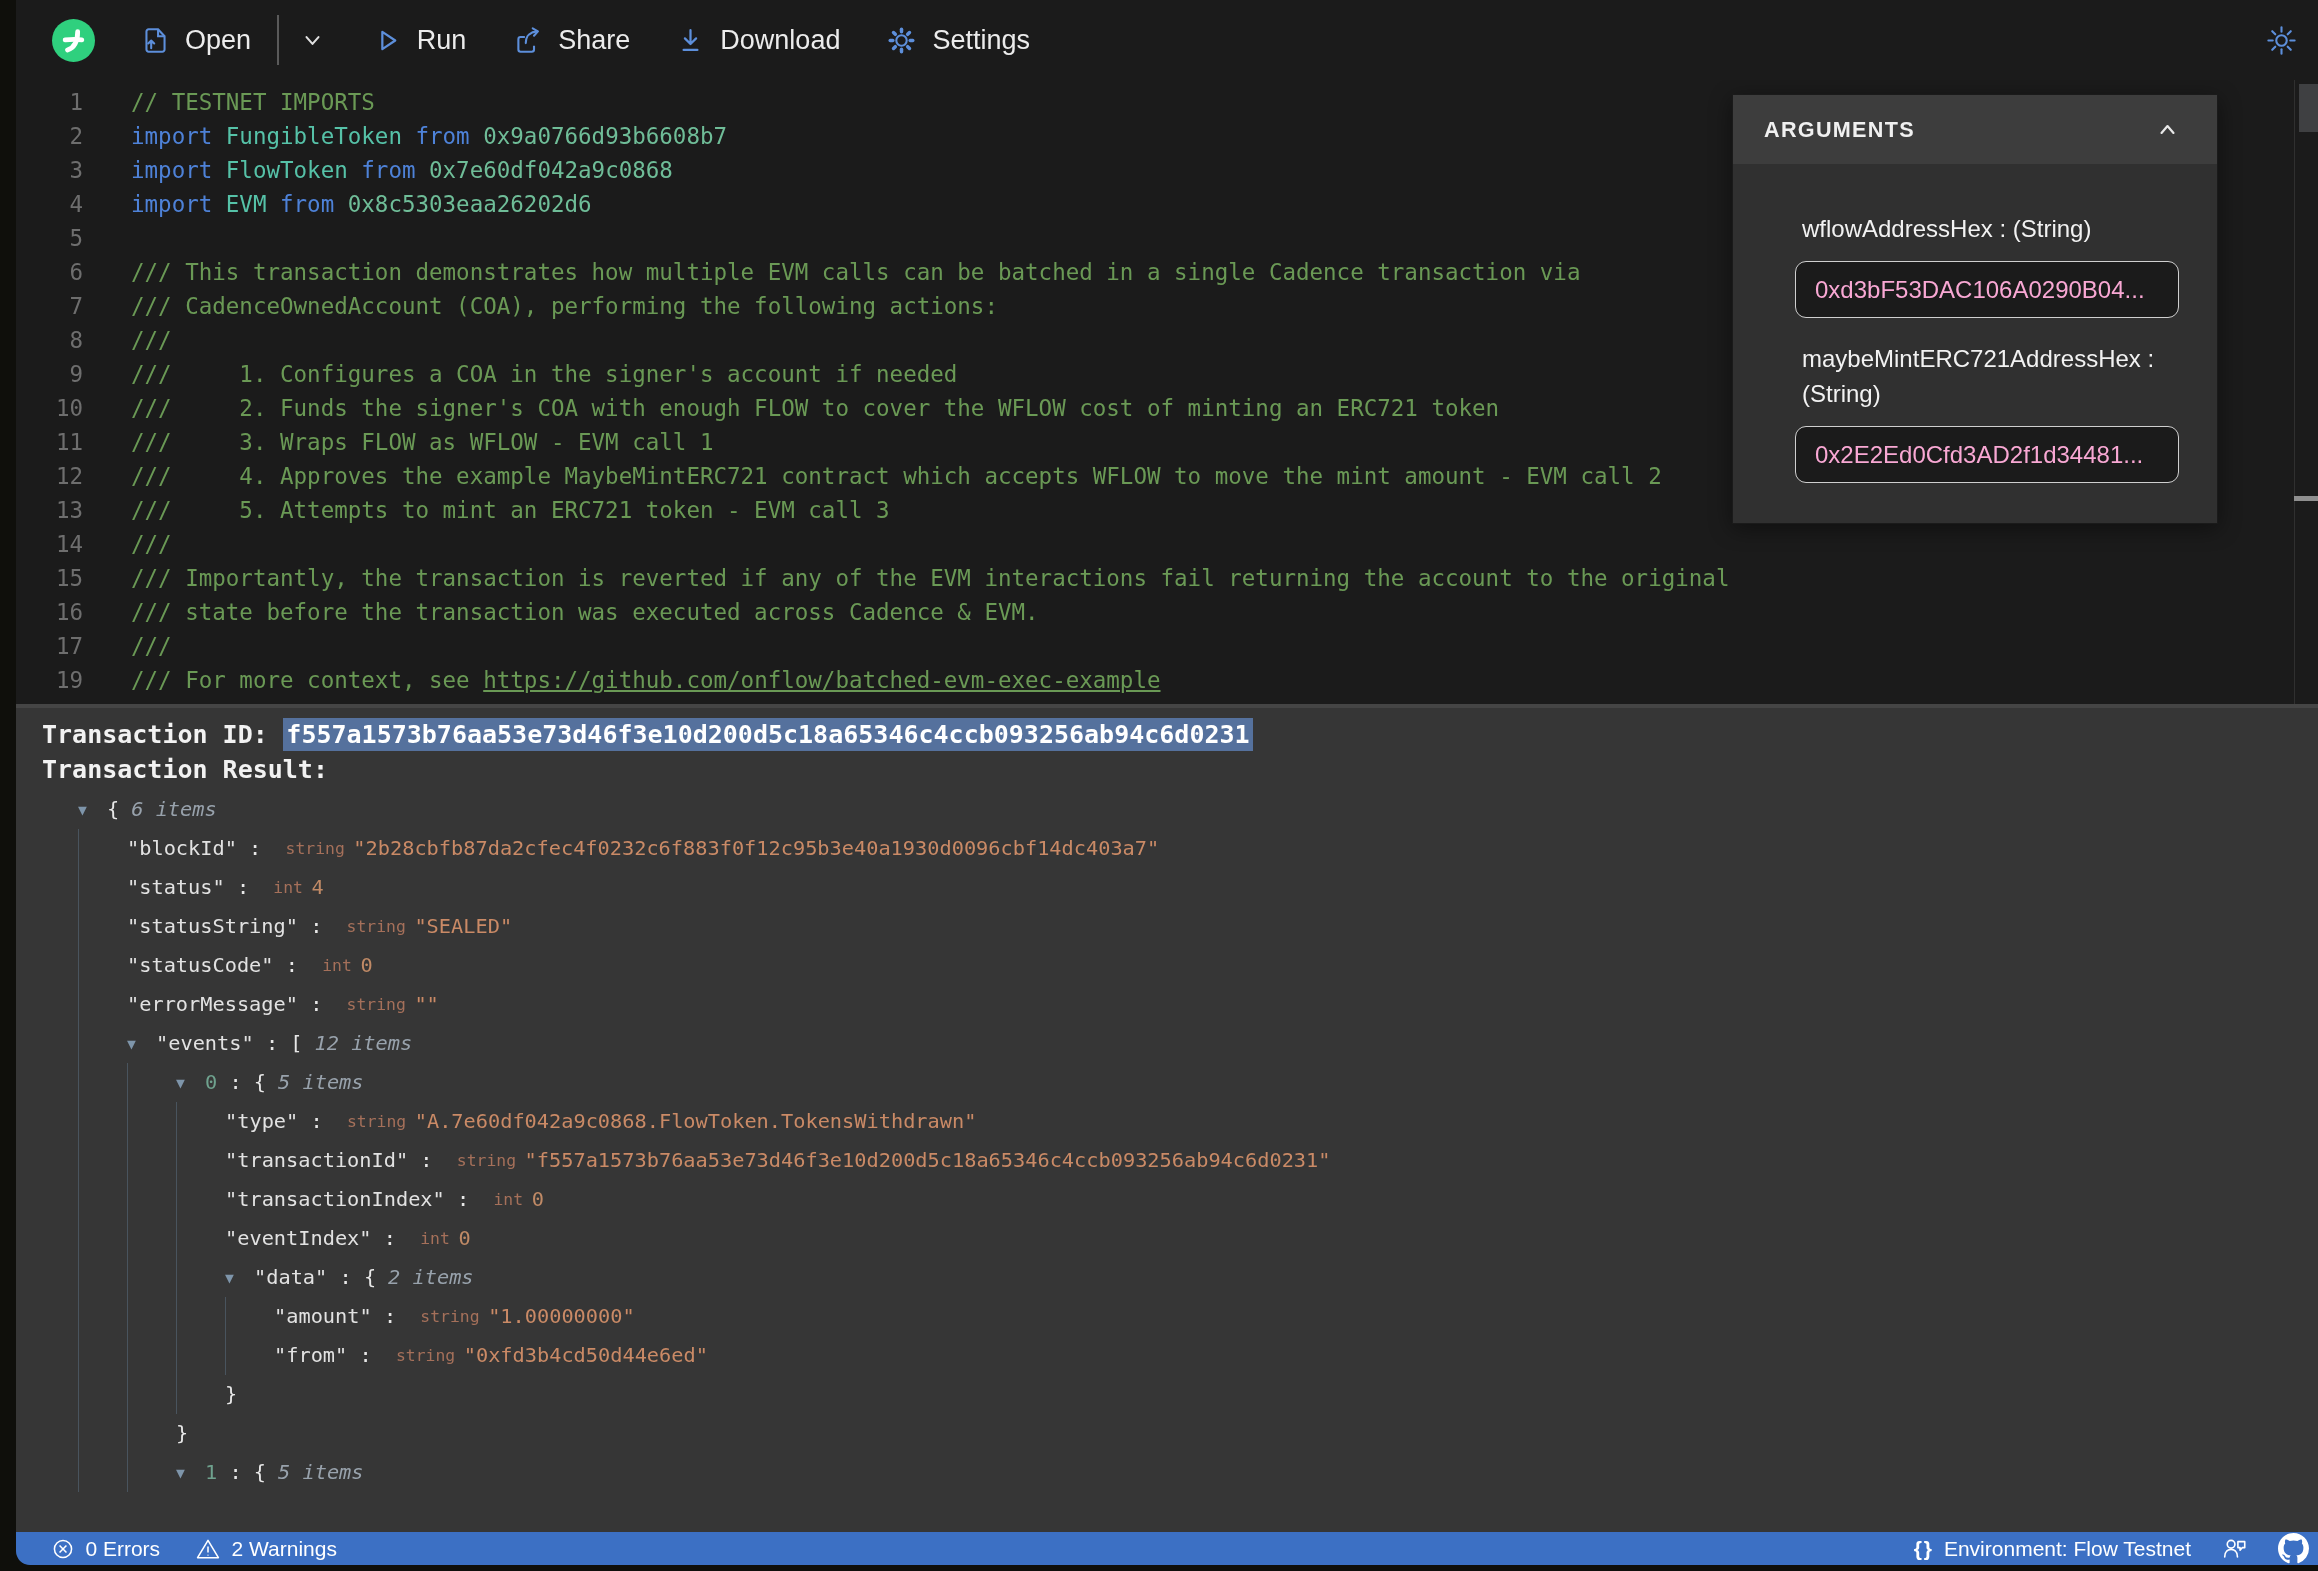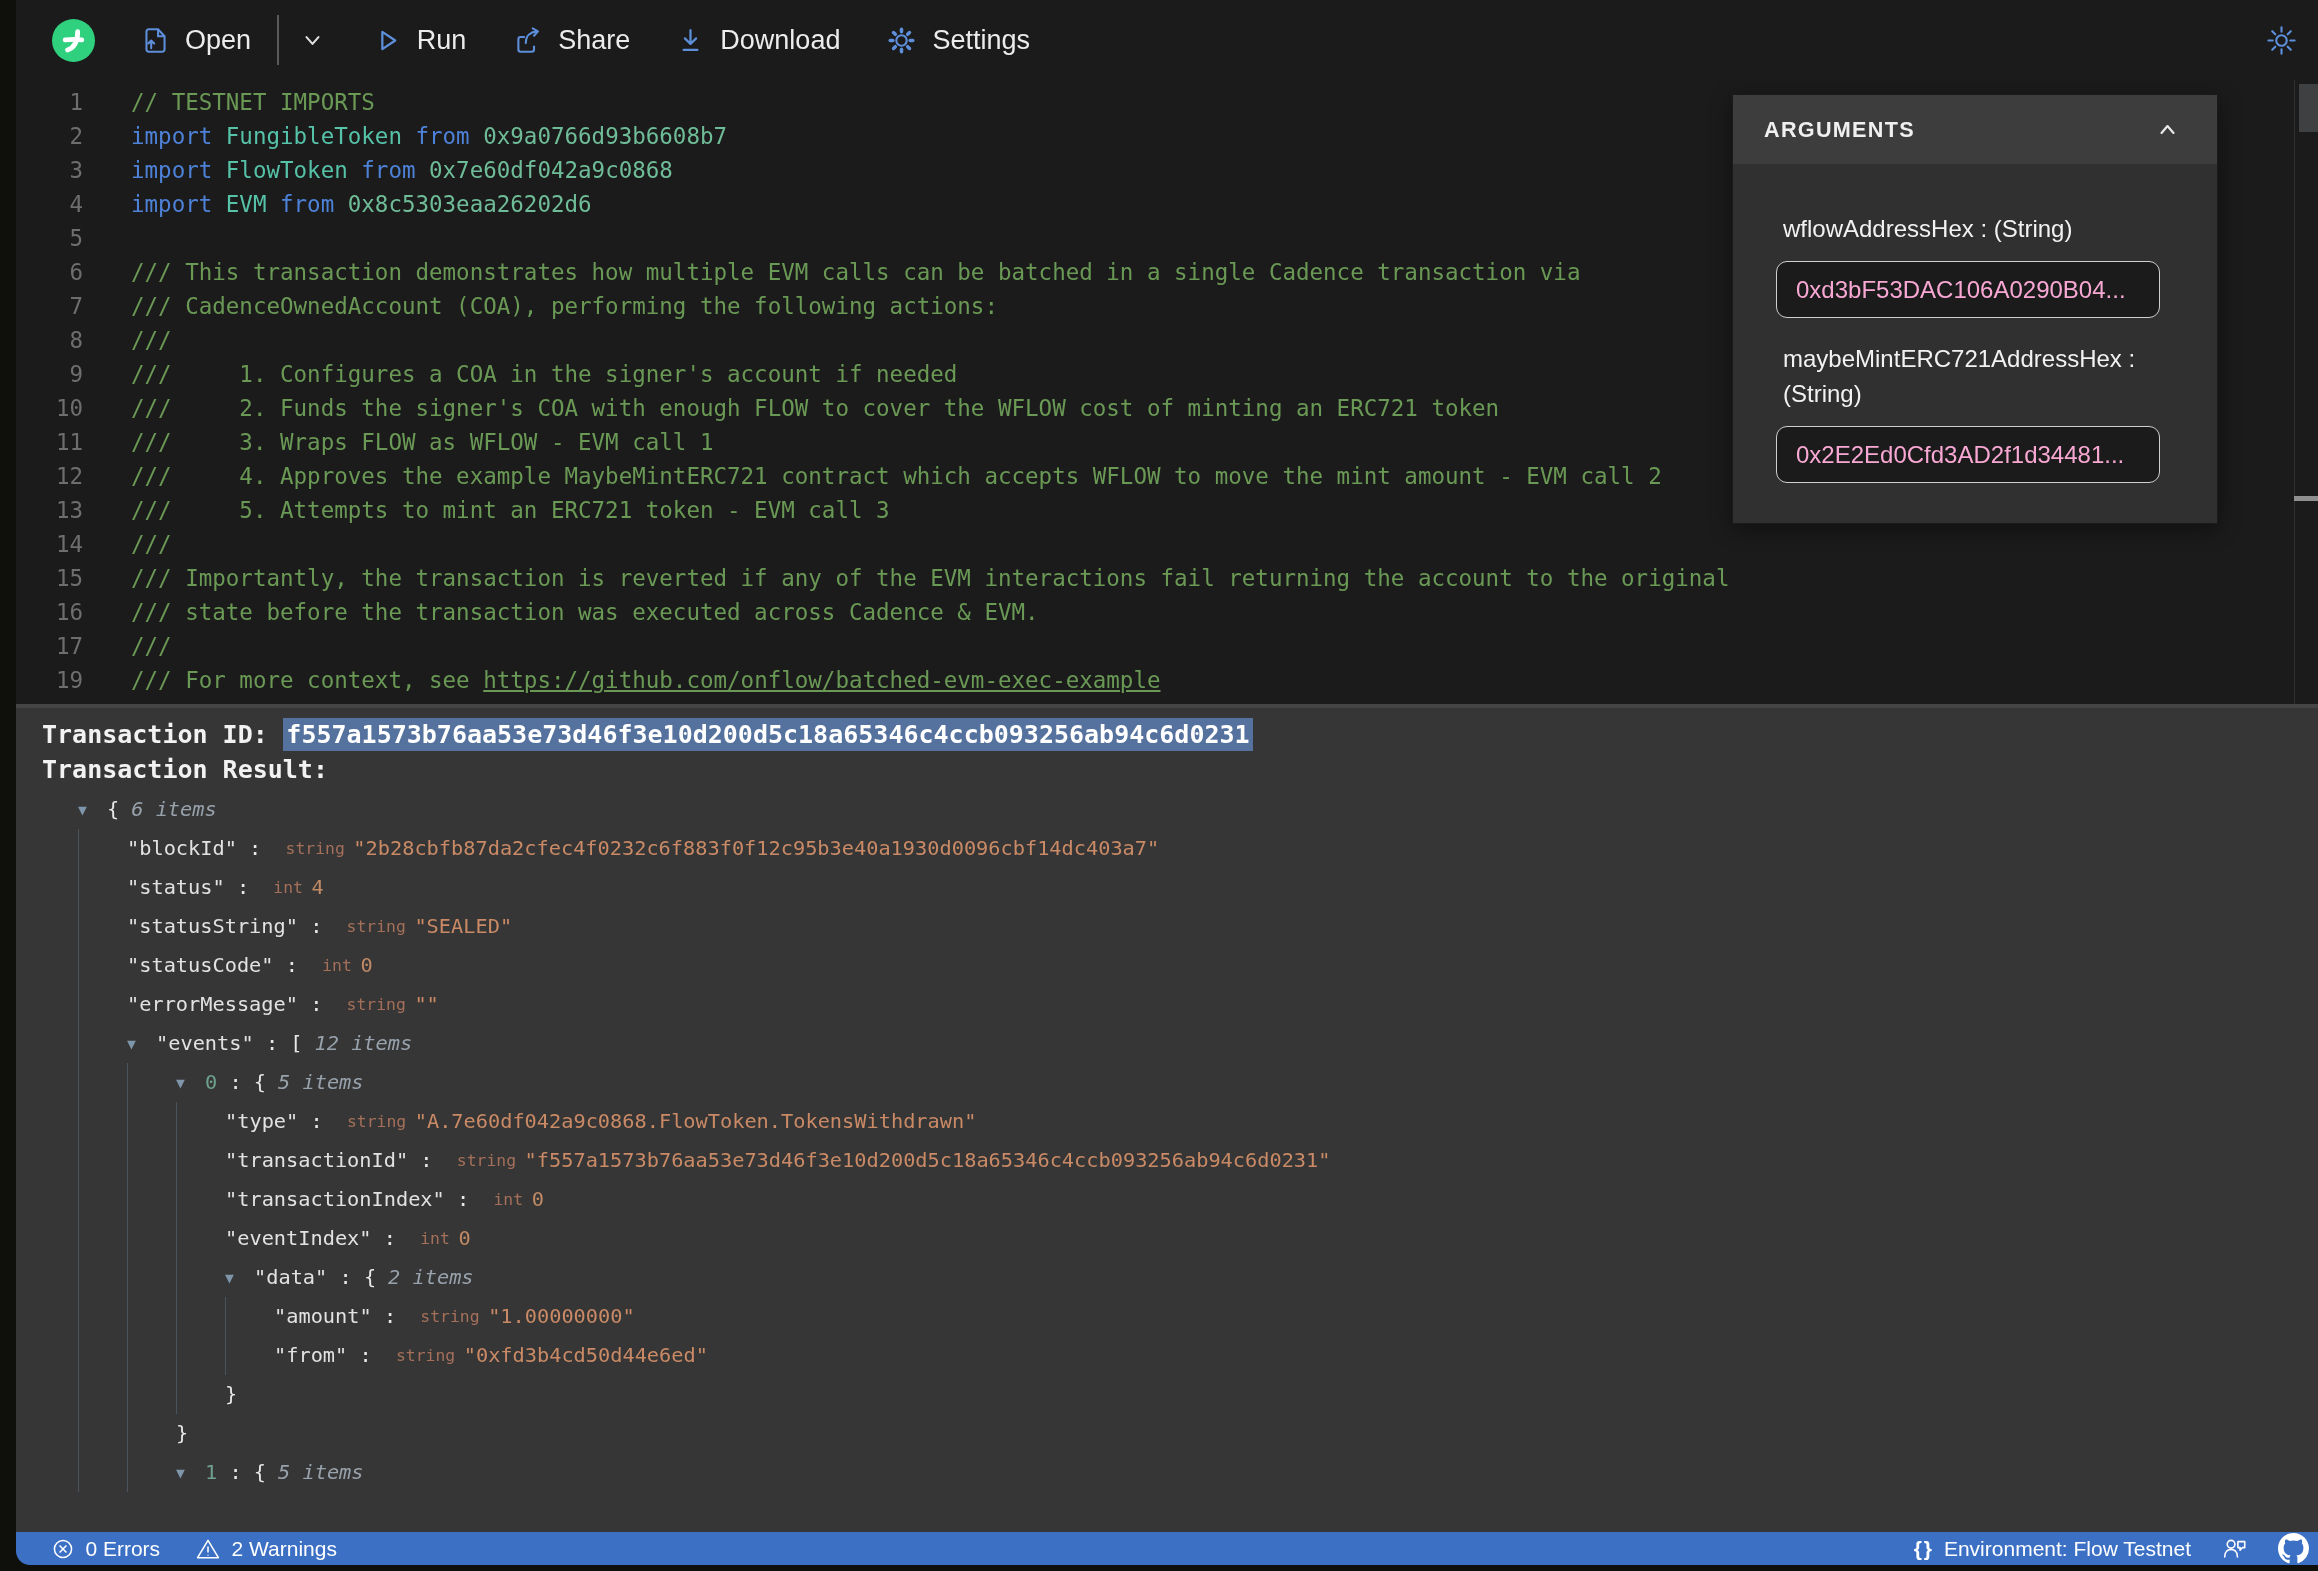--- a/index.html
+++ b/index.html
@@ -36,21 +36,21 @@
   .m2{top:412px;}
   .hline{position:absolute;right:12px;top:416px;width:29px;height:5.2px;background:#8f8f8f;}
   .editor-hsb{height:4.3px;min-height:4.3px;background:#454545;}
 
   
   .args{position:absolute;left:1716px;top:14px;width:484px;background:#303030;
     border:0.9px solid #1a1a1a;box-shadow:0 5.2px 21px rgba(0,0,0,.45);}
   .args-header{height:69px;background:#3d3d3d;display:flex;align-items:center;justify-content:space-between;
     padding:0 35px 0 31px;}
   .args-title{color:#f0f0f0;font-size:21.6px;font-weight:bold;letter-spacing:1.3px;}
-  .args-body{padding:24px 43px 40px 43px;}
+  .args-body{padding:24px 43px 40px 62px;}
   .arg-label{color:#f2f2f2;font-size:24px;margin:22.5px 7px 15.6px 7px;line-height:35px;}
   .arg-input{width:344px;height:55px;background:#1b1b1b;border:1.7px solid #cfcfcf;border-radius:11px;
     color:#f9a8d4;font-size:24px;font-family:"Liberation Sans",sans-serif;padding:0 19px;outline:none;}
 
   
   .output{flex:1;background:#363636;position:relative;overflow:hidden;}
   .out-header{height:57px;display:flex;align-items:center;padding:0 26px 0 29px;}
   .out-title{color:#ededed;font-size:21.6px;font-weight:bold;letter-spacing:0.9px;}
   .out-icons{margin-left:auto;display:flex;align-items:center;gap:35px;}
   .out-content{position:relative;padding:8.6px 0 0 26px;font-family:"DejaVu Sans Mono",monospace;}

